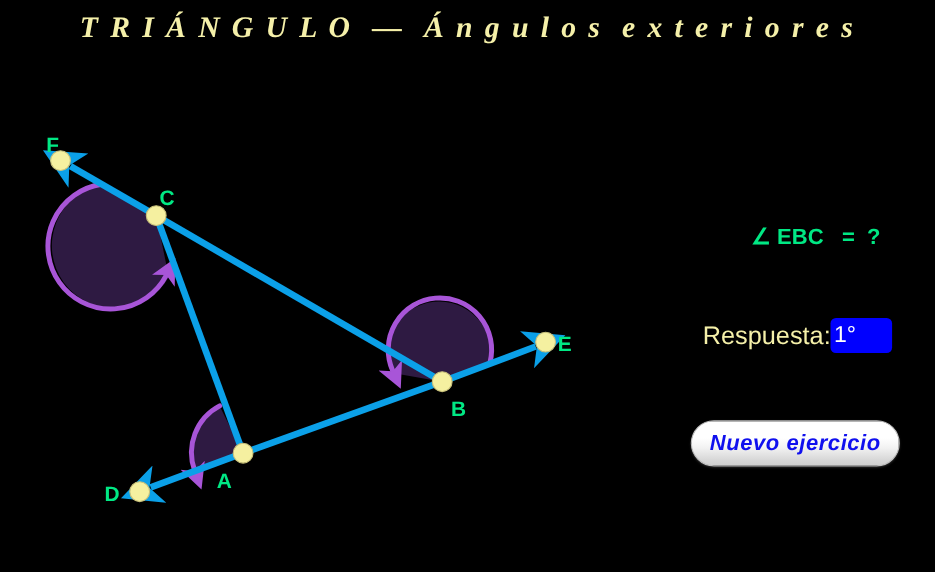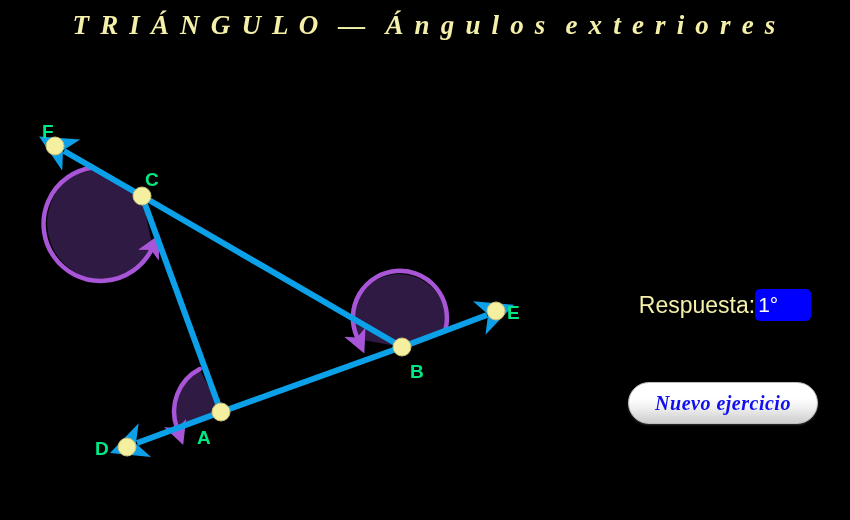--- a/index.html
+++ b/index.html
@@ -106,21 +106,21 @@
     position: absolute;
     left: 28px;
     top: 382px;
     width: 190px;
     height: 42px;
     border: 1px solid #BEBEBE;
     border-radius: 21px;
     background: linear-gradient(to bottom, #FFFFFF 0%, #FFFFFF 38%, #F2F2F2 60%, #D7D7D7 88%, #CFCFCF 100%);
     box-shadow: 0 1px 2px rgba(255,255,255,0.18);
     color: #1010EE;
-    font-family: Liberation Serif, serif;
+    font-family: Liberation Sans, sans-serif;
     font-style: italic;
     font-weight: bold;
     font-size: 20px;
     letter-spacing: 0.5px;
     cursor: pointer;
     padding: 0;
   }
 
   text.vertex-label {
     font-family: "Liberation Sans", sans-serif;
@@ -187,20 +187,23 @@
       <text class="vertex-label" x="507" y="319">E</text>
       <text class="vertex-label" x="410" y="378">B</text>
       <text class="vertex-label" x="197" y="444">A</text>
       <text class="vertex-label" x="95" y="455">D</text>
     </g>
   </svg>
 
   <div id="panel">
 
 
+    <div class="angle-row" id="row1">
+      <span>∠</span><span> </span><span>EBC</span><span>   </span><span>=</span><span>  </span><span>?</span>
+    </div>
 
 
     <div id="answer-row">
       <span id="answer-label">Respuesta:</span>
         <input id="answer-input" type="text" value="1°" style="">
     </div>
 
     <button id="new-exercise-button">Nuevo ejercicio</button>
   </div>
 

